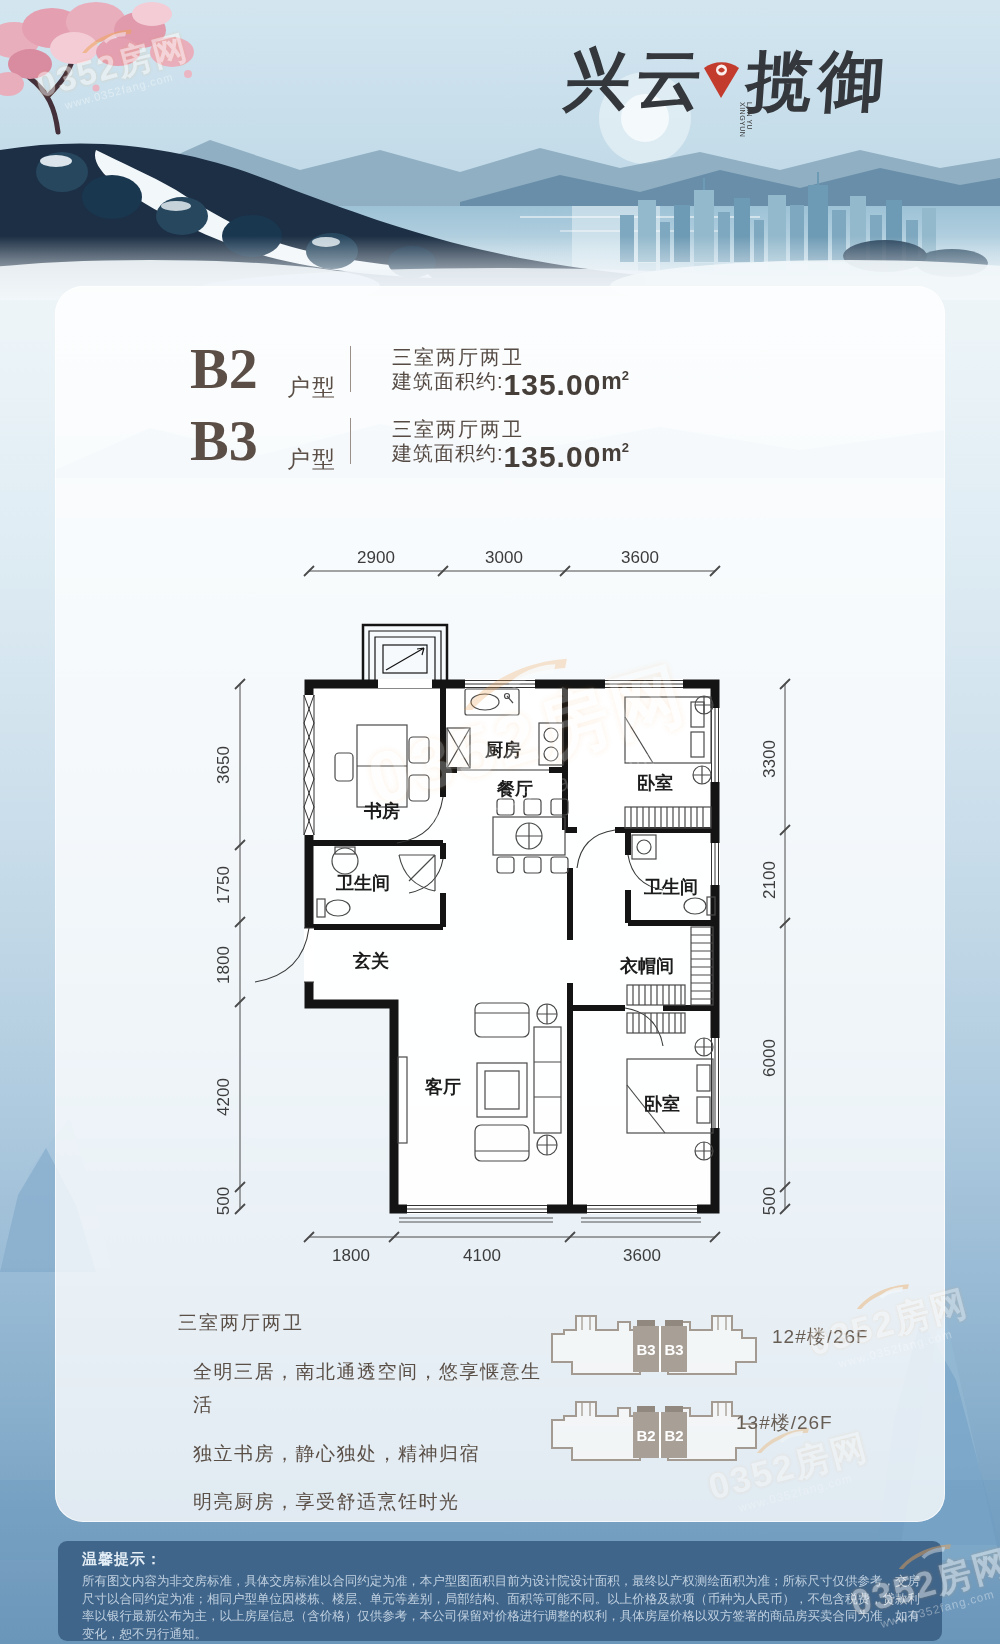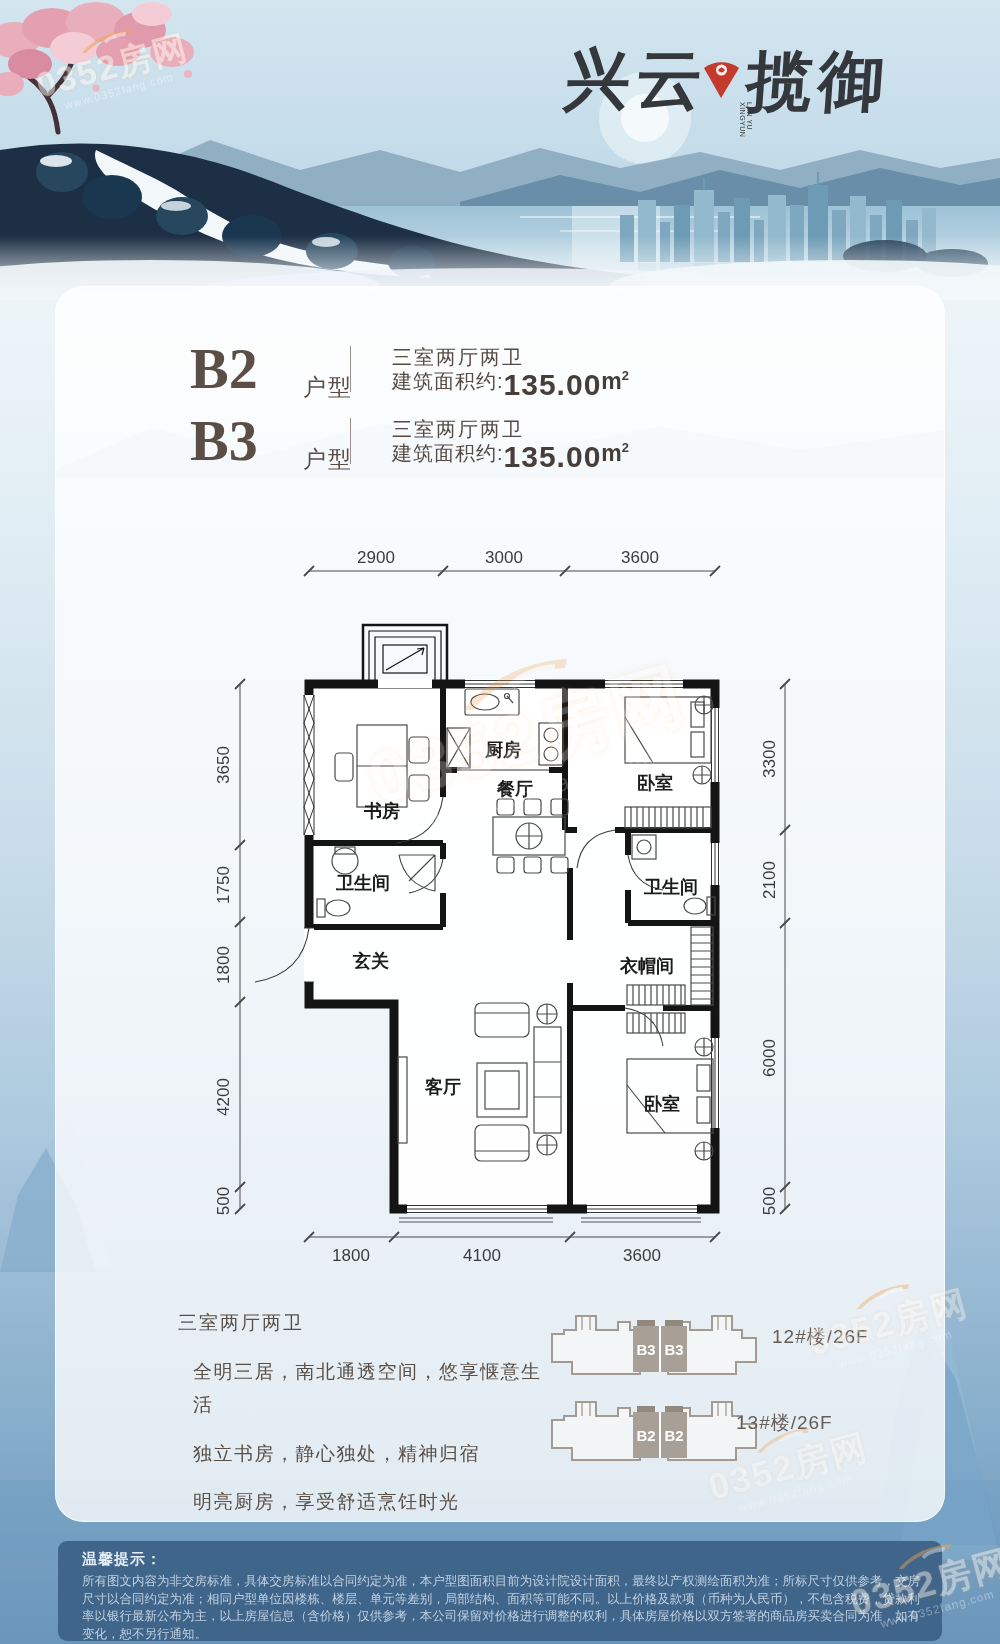--- a/index.html
+++ b/index.html
@@ -13,21 +13,21 @@
   .bg-decor{left:0;top:0;z-index:1;pointer-events:none;}
   .header{left:0;top:0;z-index:2;}
   
   .card{left:55px;top:286px;width:890px;height:1236px;z-index:3;
         background:rgba(255,255,255,0.78);border-radius:28px;
         box-shadow:0 0 0 1px rgba(255,255,255,0.65) inset;}
   .content{z-index:4;}
   
   .unit-code{font-family:"Liberation Serif",serif;font-size:58px;font-weight:bold;
              color:#5a4e46;line-height:1;}
-  .unit-suffix{font-size:23px;color:#5a4e46;letter-spacing:2px;margin-left:16px;}
+  .unit-suffix{font-size:23px;color:#5a4e46;letter-spacing:2px;}
   .unit-divider{width:1px;background:#9a9089;}
   .unit-layout{font-size:20px;color:#554b44;letter-spacing:2px;}
   .unit-area{display:flex;align-items:flex-start;color:#554b44;}
   .unit-area .lab{font-size:20px;letter-spacing:1px;}
   .unit-area .val{font-size:30px;font-weight:bold;color:#463e38;letter-spacing:1px;}
   .unit-area .unit{font-size:23px;font-weight:bold;color:#463e38;}
   .unit-area sup{font-size:13px;font-weight:bold;color:#463e38;}
   
   .desc{left:178px;top:1306px;width:380px;color:#5a4f47;}
   .desc .t{font-size:19px;letter-spacing:2px;margin:0 0 14px 0;}

